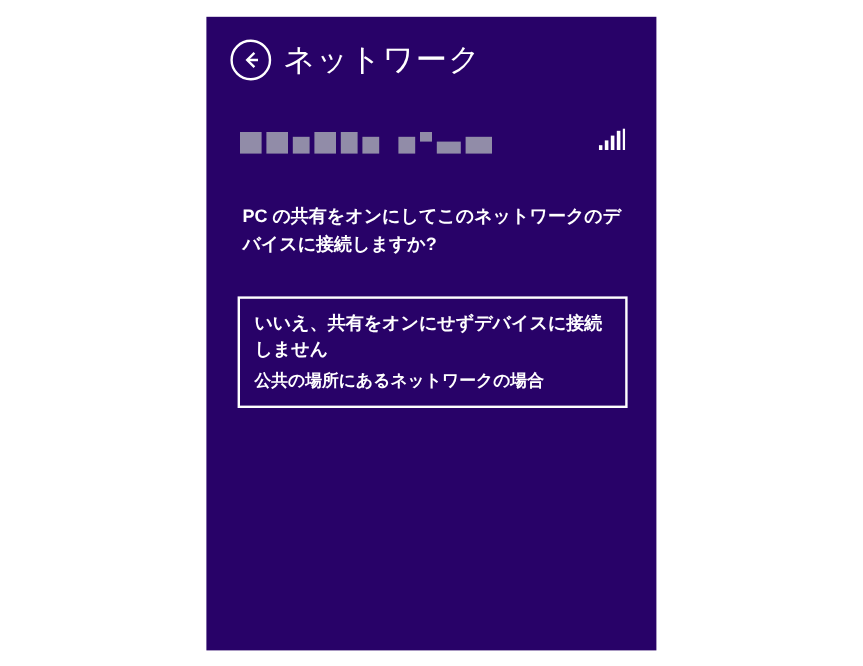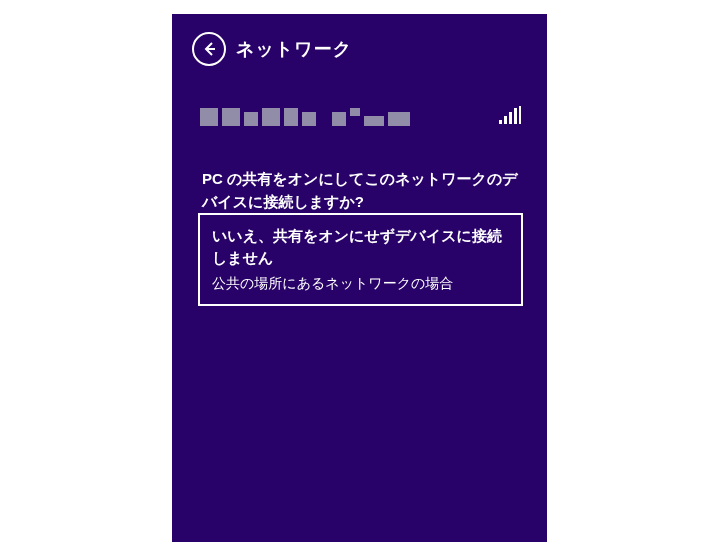--- a/index.html
+++ b/index.html
@@ -36,22 +36,22 @@
   }
   .back-btn svg {
     position: absolute;
     left: 50%;
     top: 50%;
     transform: translate(-50%, -50%);
     width: 16px;
     height: 16px;
   }
   .title {
-    font-size: 18px;
-    font-weight: 700;
+    font-size: 26px;
+    font-weight: 400;
     letter-spacing: 1px;
   }
   .net-row {
     display: flex;
     align-items: center;
     justify-content: space-between;
     margin-top: 40px;
     padding: 0 6px 0 8px;
   }
   .ssid-blur {
@@ -67,35 +67,36 @@
     width: 22px;
     height: 18px;
   }
   .prompt {
     font-size: 15px;
     font-weight: 700;
     line-height: 1.5;
     margin: 40px 6px 0 10px;
   }
   .options {
+    margin-top: 32px;
   }
   .opt-btn {
     border: 2px solid #ffffff;
     padding: 10px 12px 10px 12px;
     margin: 0 4px 0 6px;
     box-sizing: border-box;
   }
   .opt-title {
     font-size: 15px;
     font-weight: 700;
     line-height: 1.45;
   }
   .opt-sub {
     font-size: 14px;
-    font-weight: 400;
+    font-weight: 700;
     margin-top: 4px;
     line-height: 1.5;
   }
   .highlight-wrap {
     border: 3px solid #ff0000;
     padding: 4px;
     margin: 20px 1px 0 3px;
   }
   .highlight-wrap .opt-btn {
     margin: 0;

